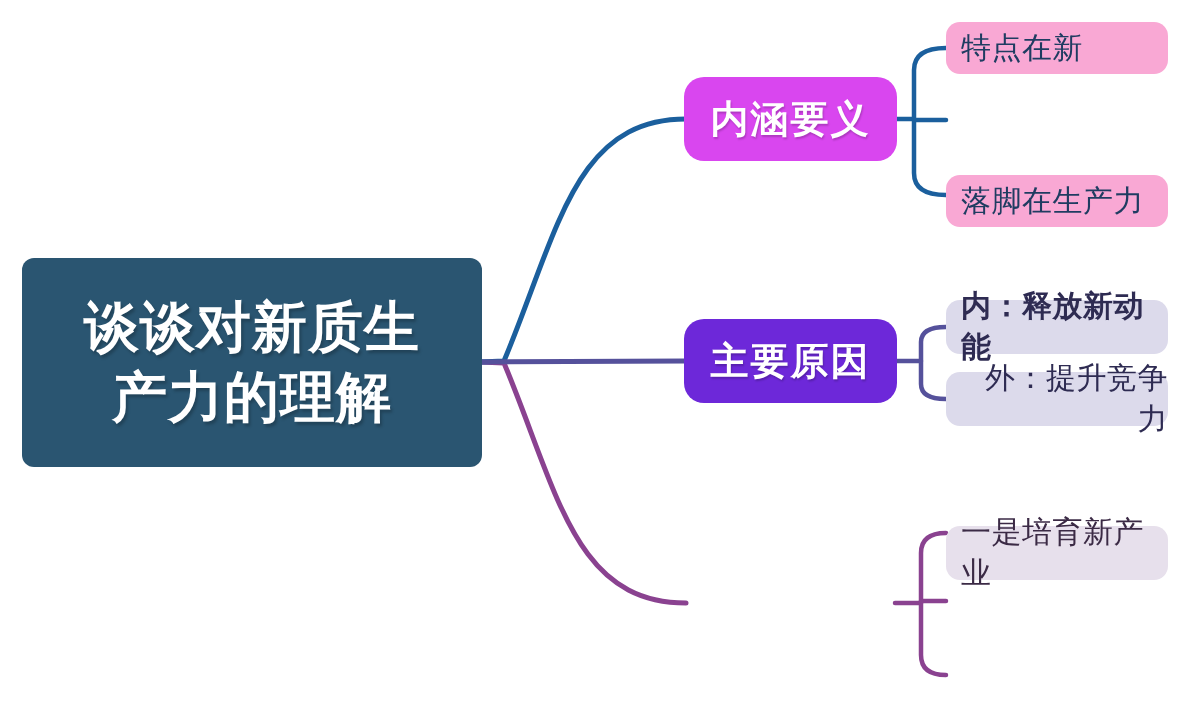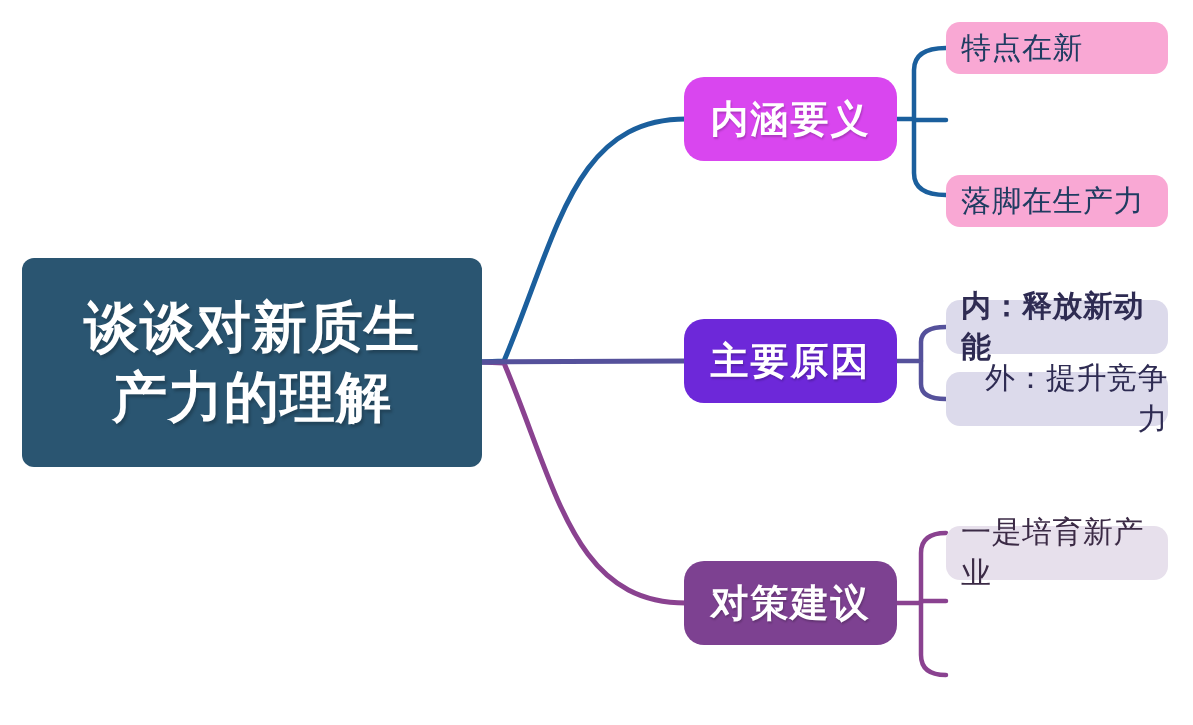--- a/index.html
+++ b/index.html
@@ -59,23 +59,20 @@
   <div class="node root-node">
     <div class="root-text">谈谈对新质生产力的理解</div>
   </div>
 
   <div class="node branch-node branch-1">
     <span>内涵要义</span>
   </div>
   <div class="node branch-node branch-2">
     <span>主要原因</span>
   </div>
-  <div class="node branch-node branch-3">
-    <span>对策建议</span>
-  </div>
 
   <div class="node leaf-node leaf-g1 g1-1">
     <span>特点在新</span>
   </div>
   <div class="node leaf-node leaf-g1 g1-3">
     <span>落脚在生产力</span>
   </div>
 
   <div class="node leaf-node leaf-g2 g2-1">
     <span>内：释放新动能</span>

